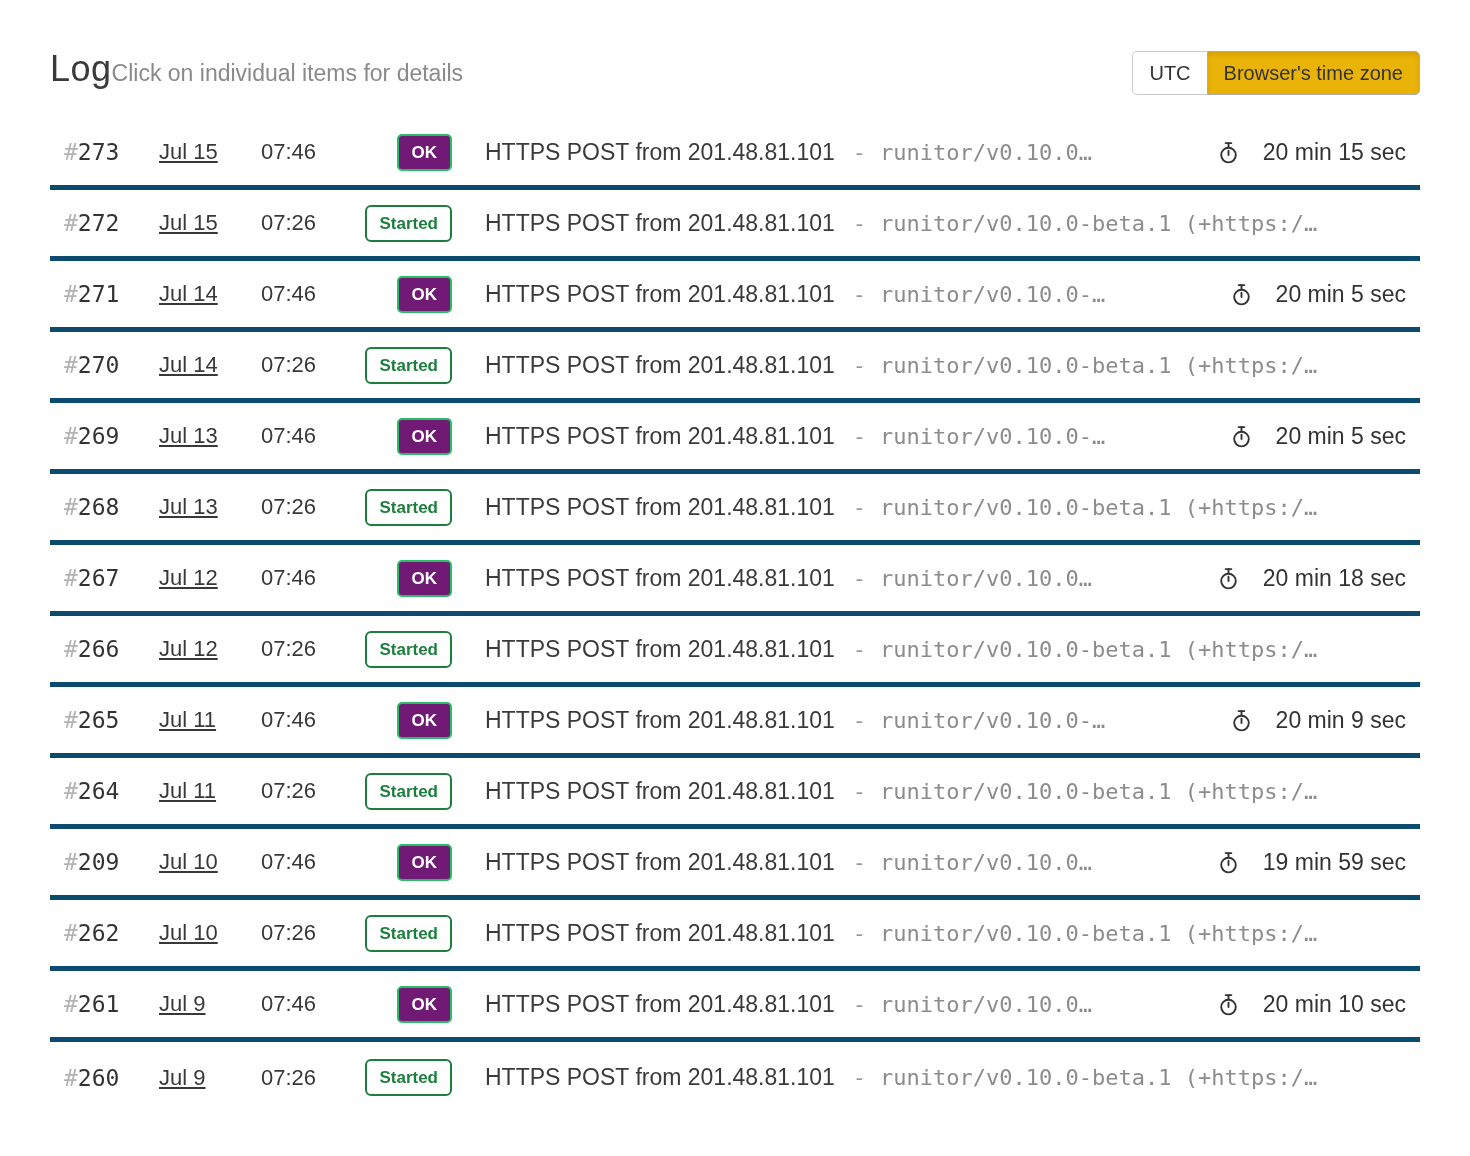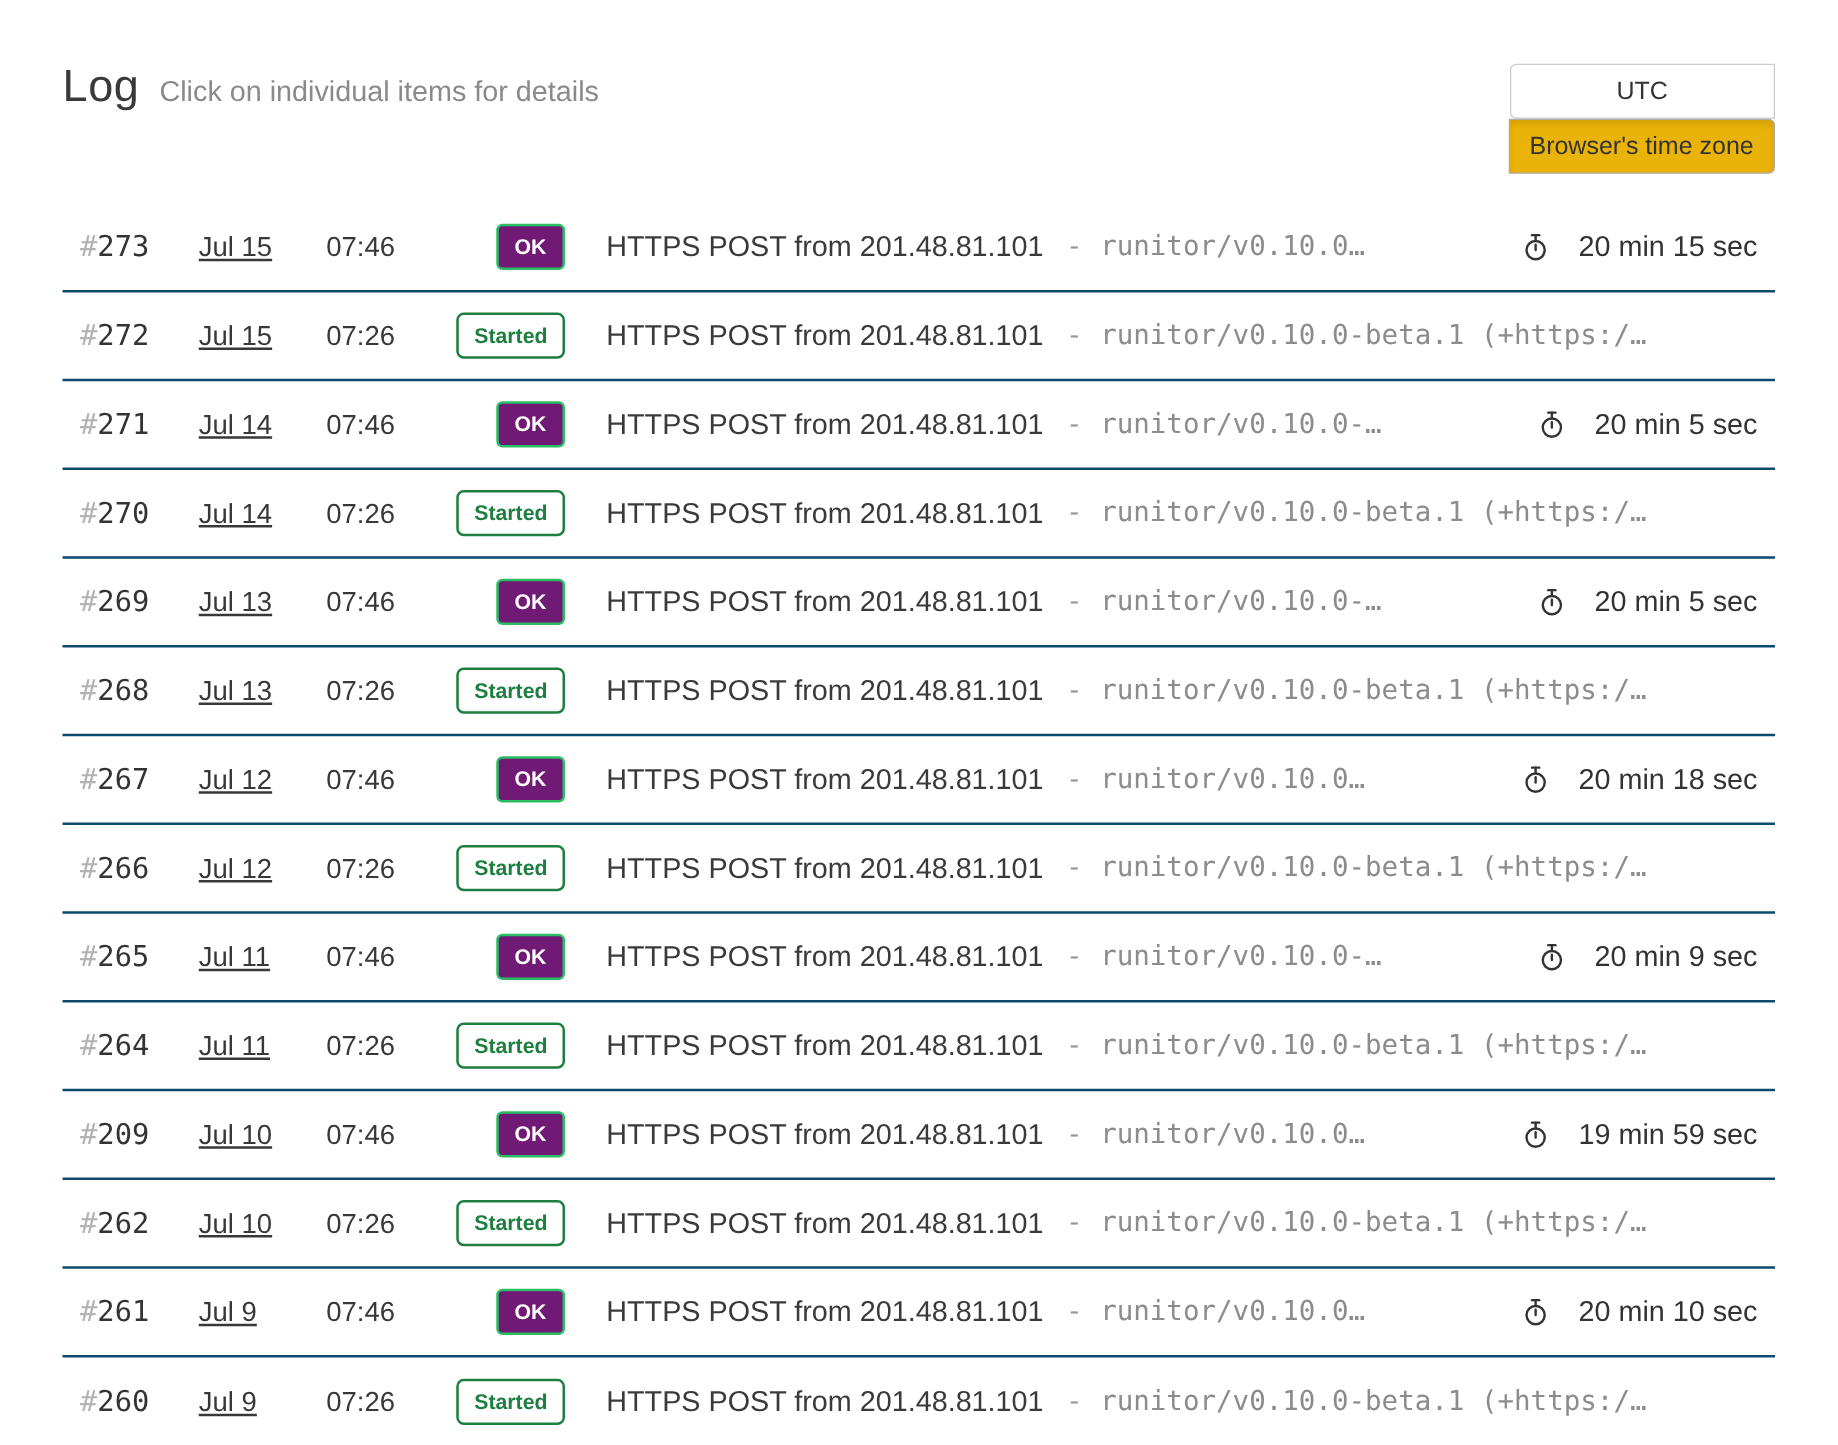--- a/index.html
+++ b/index.html
@@ -10,25 +10,25 @@
     font-family: "Liberation Sans", sans-serif;
     color: #333;
   }
   .container { padding: 0 50px; }
 
   
   .header {
     display: flex; justify-content: space-between; align-items: flex-start;
     padding-top: 48px; margin-bottom: 24px;
   }
-  .title-wrap { display: flex; align-items: baseline; gap: 16px; }
+  .title-wrap { display: flex; align-items: baseline; }
   .page-title { font-size: 36px; font-weight: 500; color: #3a3a3a; letter-spacing: 0.5px; }
   .page-subtitle { font-size: 23px; color: #8a8a8a; }
 
-  .btn-group { display: inline-flex; margin-top: 3px; flex-direction: column; }
+  .btn-group { display: inline-flex; margin-top: 3px; }
   .btn {
     font-family: "Liberation Sans", sans-serif;
     font-size: 20px; line-height: 24px;
     padding: 9px 16px;
     background: #fff; color: #333;
     border: 1px solid #ccc;
     cursor: pointer;
     position: relative;
   }
   .btn:first-child { border-radius: 5px 0 0 5px; }
@@ -39,21 +39,21 @@
     box-shadow: inset 0 3px 5px rgba(0,0,0,0.10);
     z-index: 1;
   }
 
   
   .log-table { }
   .log-row {
     display: flex; align-items: center;
     height: 71px;
     padding: 0 14px;
-    border-bottom: 2px solid #0c4a6e;
+    border-bottom: 5px solid #0c4a6e;
     cursor: pointer;
   }
   .log-row:last-child { border-bottom: none; }
 
   .col-num {
     width: 95px; flex: none;
     font-family: "DejaVu Sans Mono", monospace;
     font-size: 23px; color: #333;
   }
   .col-num .hash { color: #b3b3b3; }

